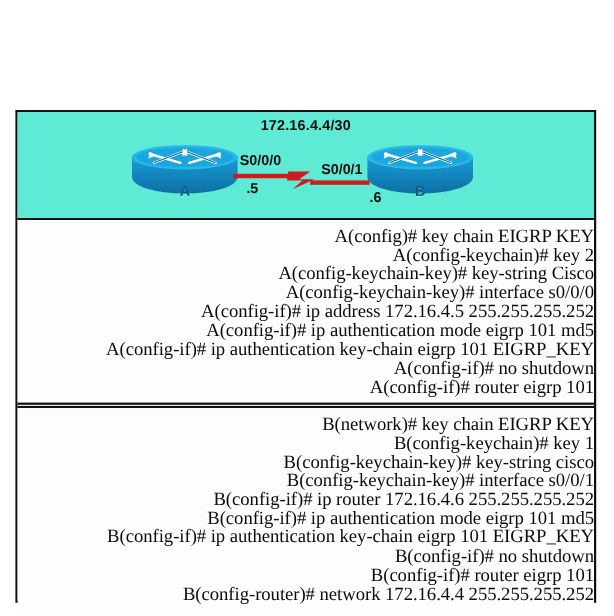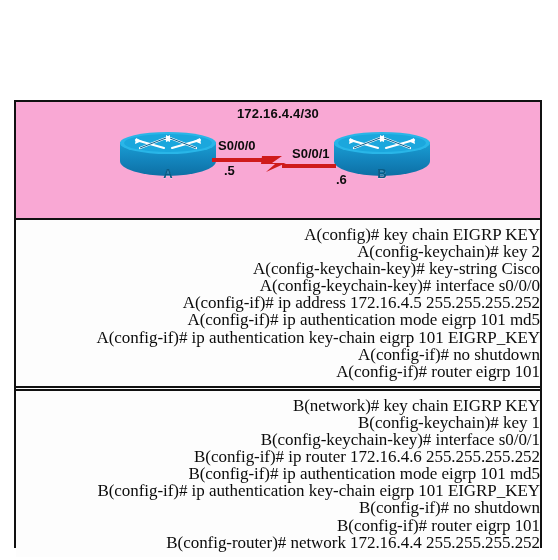--- a/index.html
+++ b/index.html
@@ -31,23 +31,23 @@
     width: 528px;
     height: 448px;
     border: 2px solid #111;
     background: #fdfdfd;
     box-sizing: border-box;
   }
 
   
   .topology {
     position: relative;
-    height: 116px;
+    height: 96px;
     width: 100%;
-    background: #f9a8d4;
+    background: #5eead4;
     overflow: hidden;
   }
 
   .subnet-label {
     position: absolute;
     left: 0;
     right: 0;
     top: 4px;
     text-align: center;
     font-family: "Liberation Sans", sans-serif;
@@ -260,20 +260,21 @@
       <div class="cfg-line">A(config-if)# ip authentication key-chain eigrp 101 EIGRP_KEY</div>
       <div class="cfg-line">A(config-if)# no shutdown</div>
       <div class="cfg-line">A(config-if)# router eigrp 101</div>
     </div>
 
     <div class="rule-double"></div>
 
     <div class="config-block">
       <div class="cfg-line">B(network)# key chain EIGRP KEY</div>
       <div class="cfg-line">B(config-keychain)# key 1</div>
+      <div class="cfg-line">B(config-keychain-key)# key-string cisco</div>
       <div class="cfg-line">B(config-keychain-key)# interface s0/0/1</div>
       <div class="cfg-line">B(config-if)# ip router 172.16.4.6 255.255.255.252</div>
       <div class="cfg-line">B(config-if)# ip authentication mode eigrp 101 md5</div>
       <div class="cfg-line">B(config-if)# ip authentication key-chain eigrp 101 EIGRP_KEY</div>
       <div class="cfg-line">B(config-if)# no shutdown</div>
       <div class="cfg-line">B(config-if)# router eigrp 101</div>
       <div class="cfg-line">B(config-router)# network 172.16.4.4 255.255.255.252</div>
     </div>
 
   </div>

